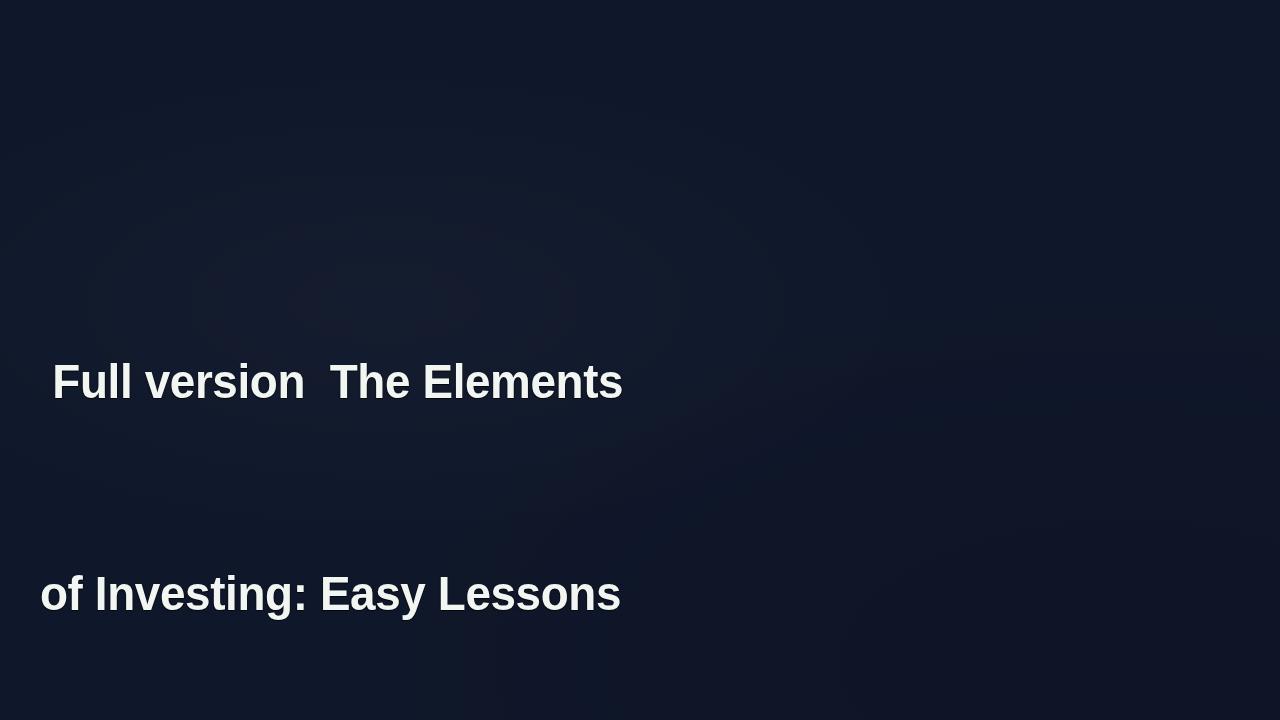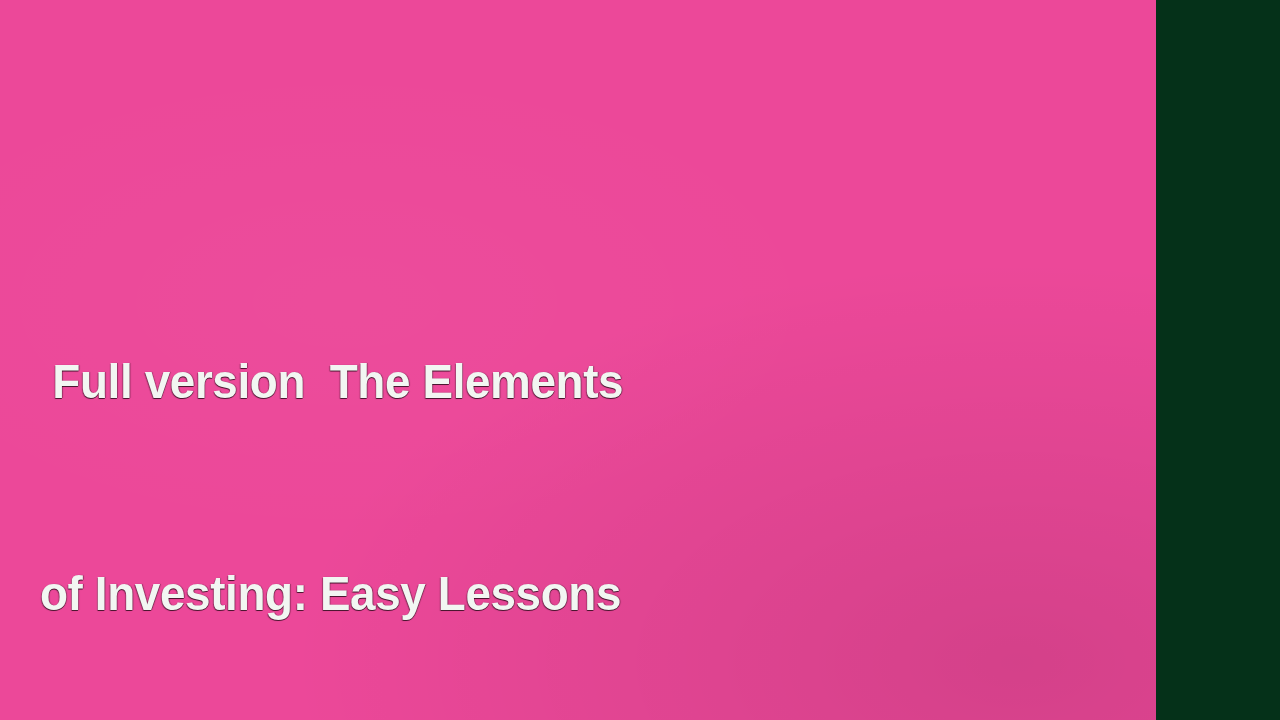--- a/index.html
+++ b/index.html
@@ -11,23 +11,23 @@
   body {
     width: 1280px;
     height: 720px;
     overflow: hidden;
     background: #053119;
     font-family: "Liberation Sans", "DejaVu Sans", sans-serif;
   }
 
   #title-card {
     position: relative;
-    width: 1156px;
+    width: 1280px;
     height: 720px;
-    background-color: #ec4899;
+    background-color: #0f172a;
     box-sizing: border-box;
   }
 
   
   #title-card::after {
     content: "";
     position: absolute;
     inset: 0;
     pointer-events: none;
     background:

